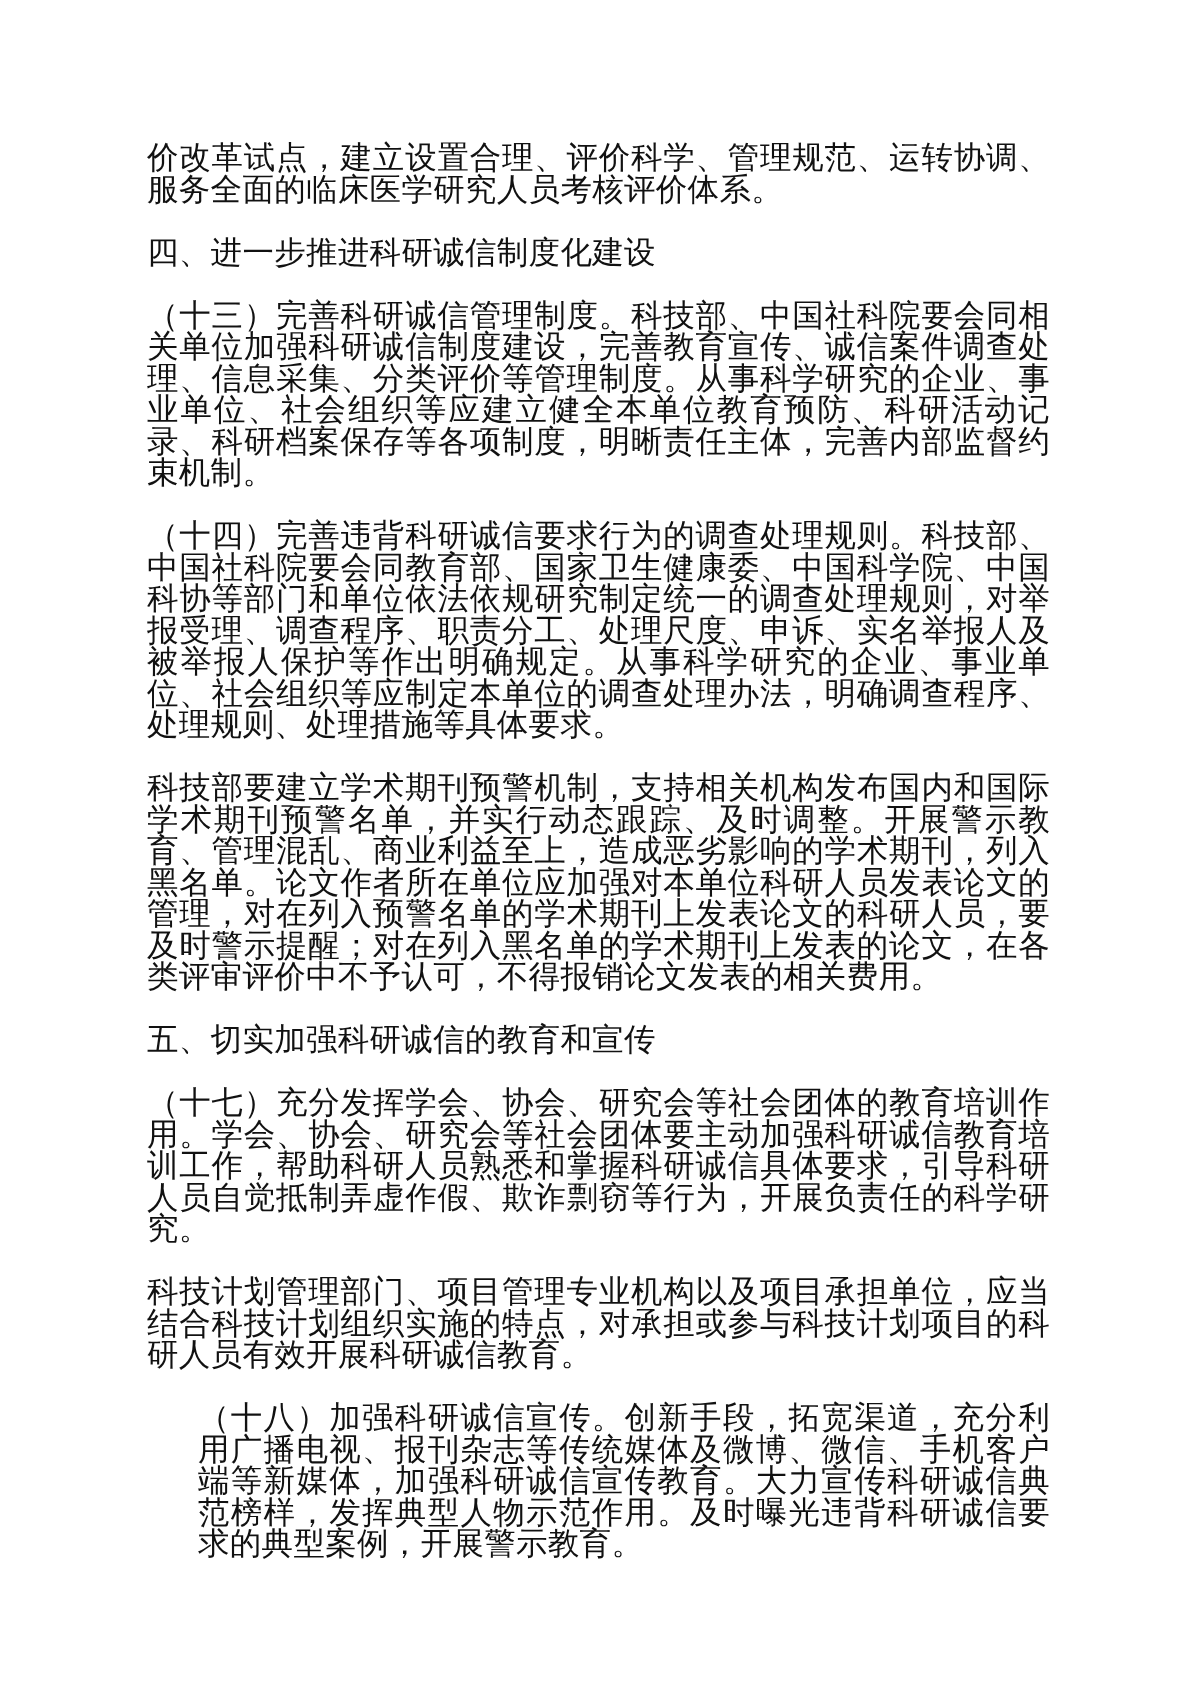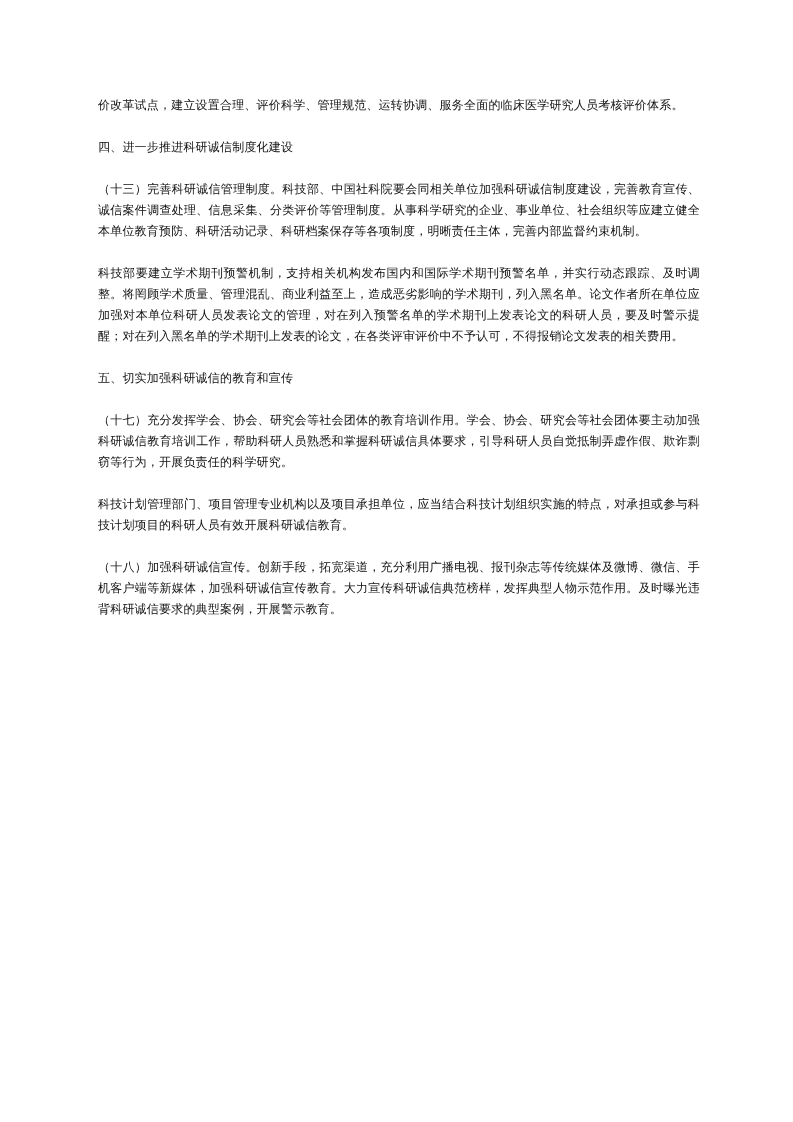--- a/index.html
+++ b/index.html
@@ -12,50 +12,52 @@
     height: 1122px;
     position: relative;
     overflow: hidden;
   }
   .page {
     position: absolute;
     left: 98px;
     top: 95px;
     width: 602px;
     font-family: "Liberation Serif", "DejaVu Serif", serif;
-    font-size: 12px;
+    font-size: 21px;
     line-height: 21px;
     color: #111111;
     text-align: justify;
     letter-spacing: 0.2px;
   }
   .page p {
     margin: 0 0 21px 0;
     text-justify: inter-ideograph;
   }
   .page p.heading {
     text-align: left;
   }
   .page p:last-child {
     margin-bottom: 0;
+    margin-left: 34px;
   }
 </style>
 </head>
 <body>
 
 <div class="page">
   <p>价改革试点，建立设置合理、评价科学、管理规范、运转协调、服务全面的临床医学研究人员考核评价体系。</p>
 
   <p class="heading">四、进一步推进科研诚信制度化建设</p>
 
   <p>（十三）完善科研诚信管理制度。科技部、中国社科院要会同相关单位加强科研诚信制度建设，完善教育宣传、诚信案件调查处理、信息采集、分类评价等管理制度。从事科学研究的企业、事业单位、社会组织等应建立健全本单位教育预防、科研活动记录、科研档案保存等各项制度，明晰责任主体，完善内部监督约束机制。</p>
 
+  <p>（十四）完善违背科研诚信要求行为的调查处理规则。科技部、中国社科院要会同教育部、国家卫生健康委、中国科学院、中国科协等部门和单位依法依规研究制定统一的调查处理规则，对举报受理、调查程序、职责分工、处理尺度、申诉、实名举报人及被举报人保护等作出明确规定。从事科学研究的企业、事业单位、社会组织等应制定本单位的调查处理办法，明确调查程序、处理规则、处理措施等具体要求。</p>
 
 
-  <p>科技部要建立学术期刊预警机制，支持相关机构发布国内和国际学术期刊预警名单，并实行动态跟踪、及时调整。将罔顾学术质量、管理混乱、商业利益至上，造成恶劣影响的学术期刊，列入黑名单。论文作者所在单位应加强对本单位科研人员发表论文的管理，对在列入预警名单的学术期刊上发表论文的科研人员，要及时警示提醒；对在列入黑名单的学术期刊上发表的论文，在各类评审评价中不予认可，不得报销论文发表的相关费用。</p>
+  <p>科技部要建立学术期刊预警机制，支持相关机构发布国内和国际学术期刊预警名单，并实行动态跟踪、及时调整。开展警示教育、管理混乱、商业利益至上，造成恶劣影响的学术期刊，列入黑名单。论文作者所在单位应加强对本单位科研人员发表论文的管理，对在列入预警名单的学术期刊上发表论文的科研人员，要及时警示提醒；对在列入黑名单的学术期刊上发表的论文，在各类评审评价中不予认可，不得报销论文发表的相关费用。</p>
 
   <p class="heading">五、切实加强科研诚信的教育和宣传</p>
 
 
   <p>（十七）充分发挥学会、协会、研究会等社会团体的教育培训作用。学会、协会、研究会等社会团体要主动加强科研诚信教育培训工作，帮助科研人员熟悉和掌握科研诚信具体要求，引导科研人员自觉抵制弄虚作假、欺诈剽窃等行为，开展负责任的科学研究。</p>
 
   <p>科技计划管理部门、项目管理专业机构以及项目承担单位，应当结合科技计划组织实施的特点，对承担或参与科技计划项目的科研人员有效开展科研诚信教育。</p>
 
   <p>（十八）加强科研诚信宣传。创新手段，拓宽渠道，充分利用广播电视、报刊杂志等传统媒体及微博、微信、手机客户端等新媒体，加强科研诚信宣传教育。大力宣传科研诚信典范榜样，发挥典型人物示范作用。及时曝光违背科研诚信要求的典型案例，开展警示教育。</p>
 </div>

